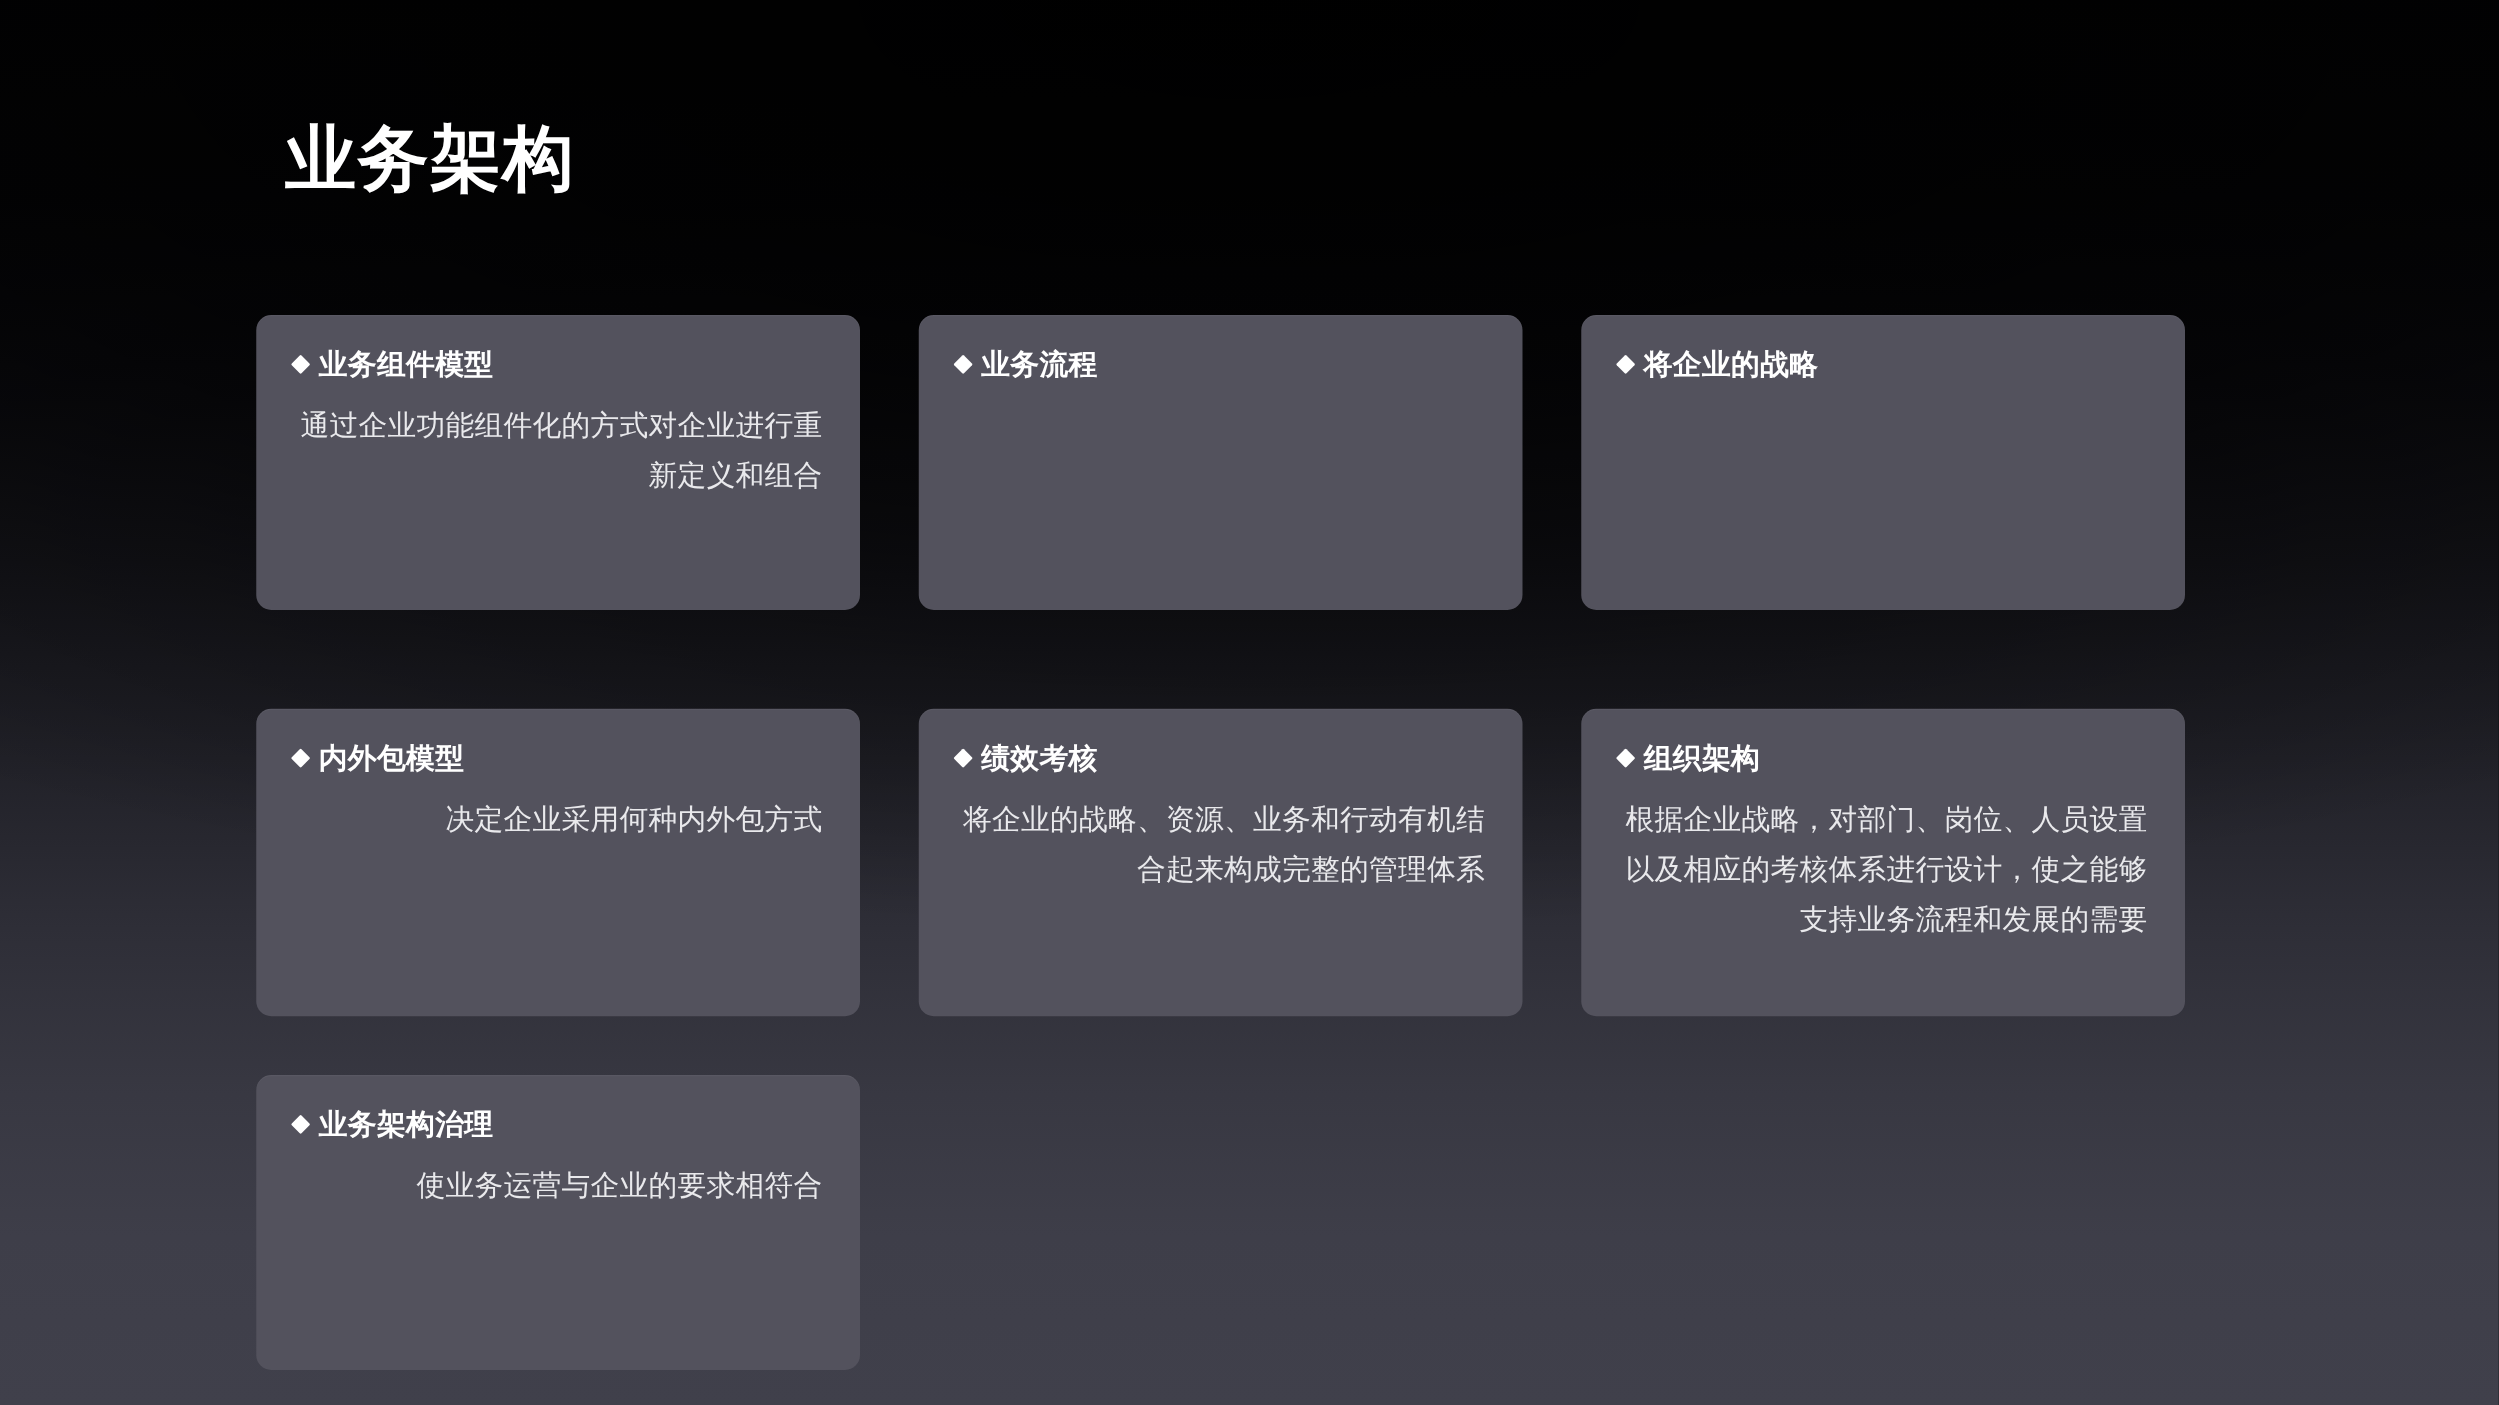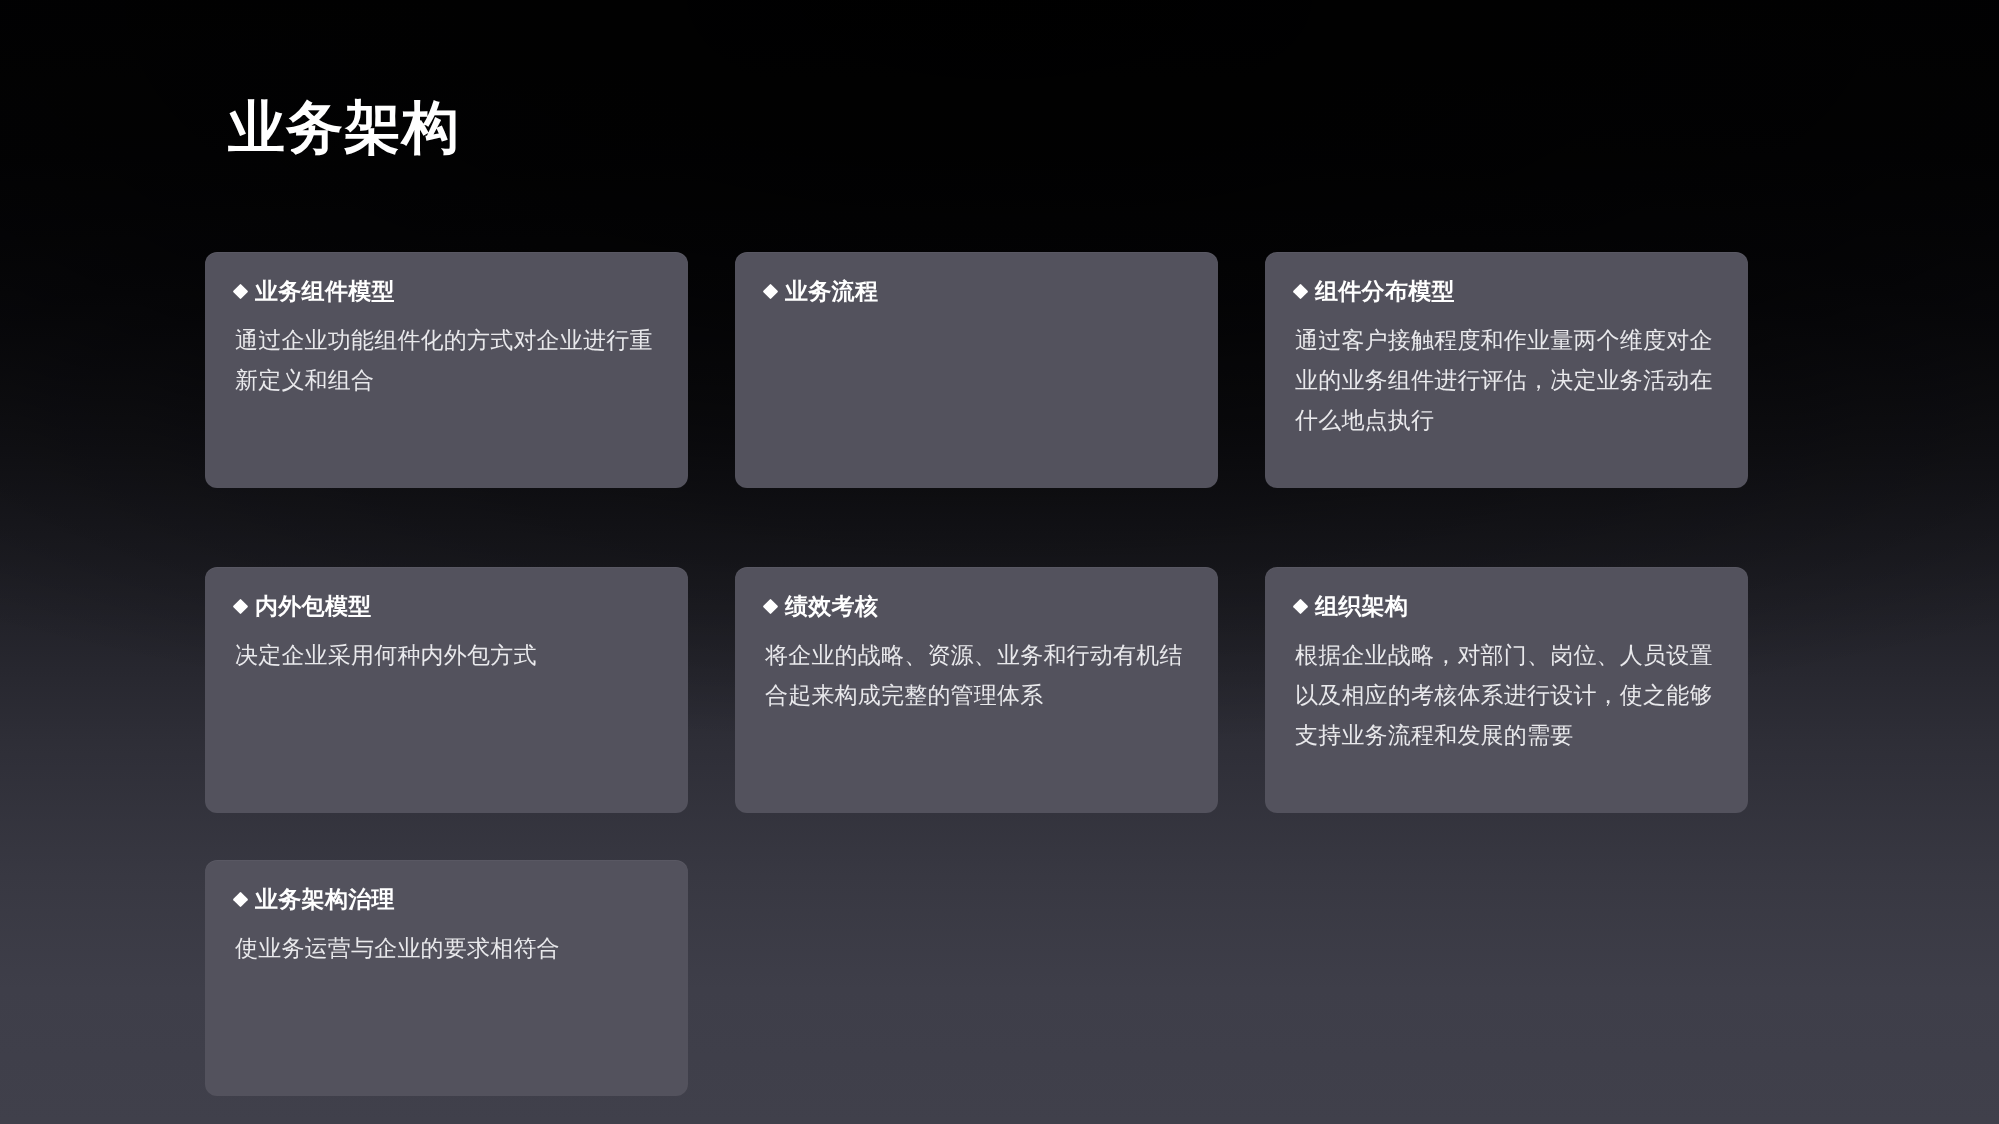--- a/index.html
+++ b/index.html
@@ -25,20 +25,21 @@
         #050507 14%,
         #0a0a0e 26%,
         #141419 40%,
         #212128 54%,
         #2e2e37 66%,
         #383842 78%,
         #3e3e49 88%,
         #40404b 100%);
     box-sizing: border-box;
     padding: 0;
+    text-align: right;
   }
 
   .page-title {
     position: absolute;
     left: 228px;
     top: 58px;
     font-size: 57px;
     line-height: 1.12;
     font-weight: 700;
     color: #ffffff;
@@ -125,23 +126,22 @@
     <div class="card row1">
       <div class="card-head">
         <span class="bullet-diamond"></span>
         <span class="card-title">业务流程</span>
       </div>
     </div>
 
     <div class="card row1">
       <div class="card-head">
         <span class="bullet-diamond"></span>
-        <span class="card-title">组件分布模型</span>
+        <span class="card-title">将企业的战略</span>
       </div>
-      <div class="card-body">通过客户接触程度和作业量两个维度对企业的业务组件进行评估，决定业务活动在什么地点执行</div>
     </div>
 
     <div class="card row2">
       <div class="card-head">
         <span class="bullet-diamond"></span>
         <span class="card-title">内外包模型</span>
       </div>
       <div class="card-body">决定企业采用何种内外包方式</div>
     </div>
 

